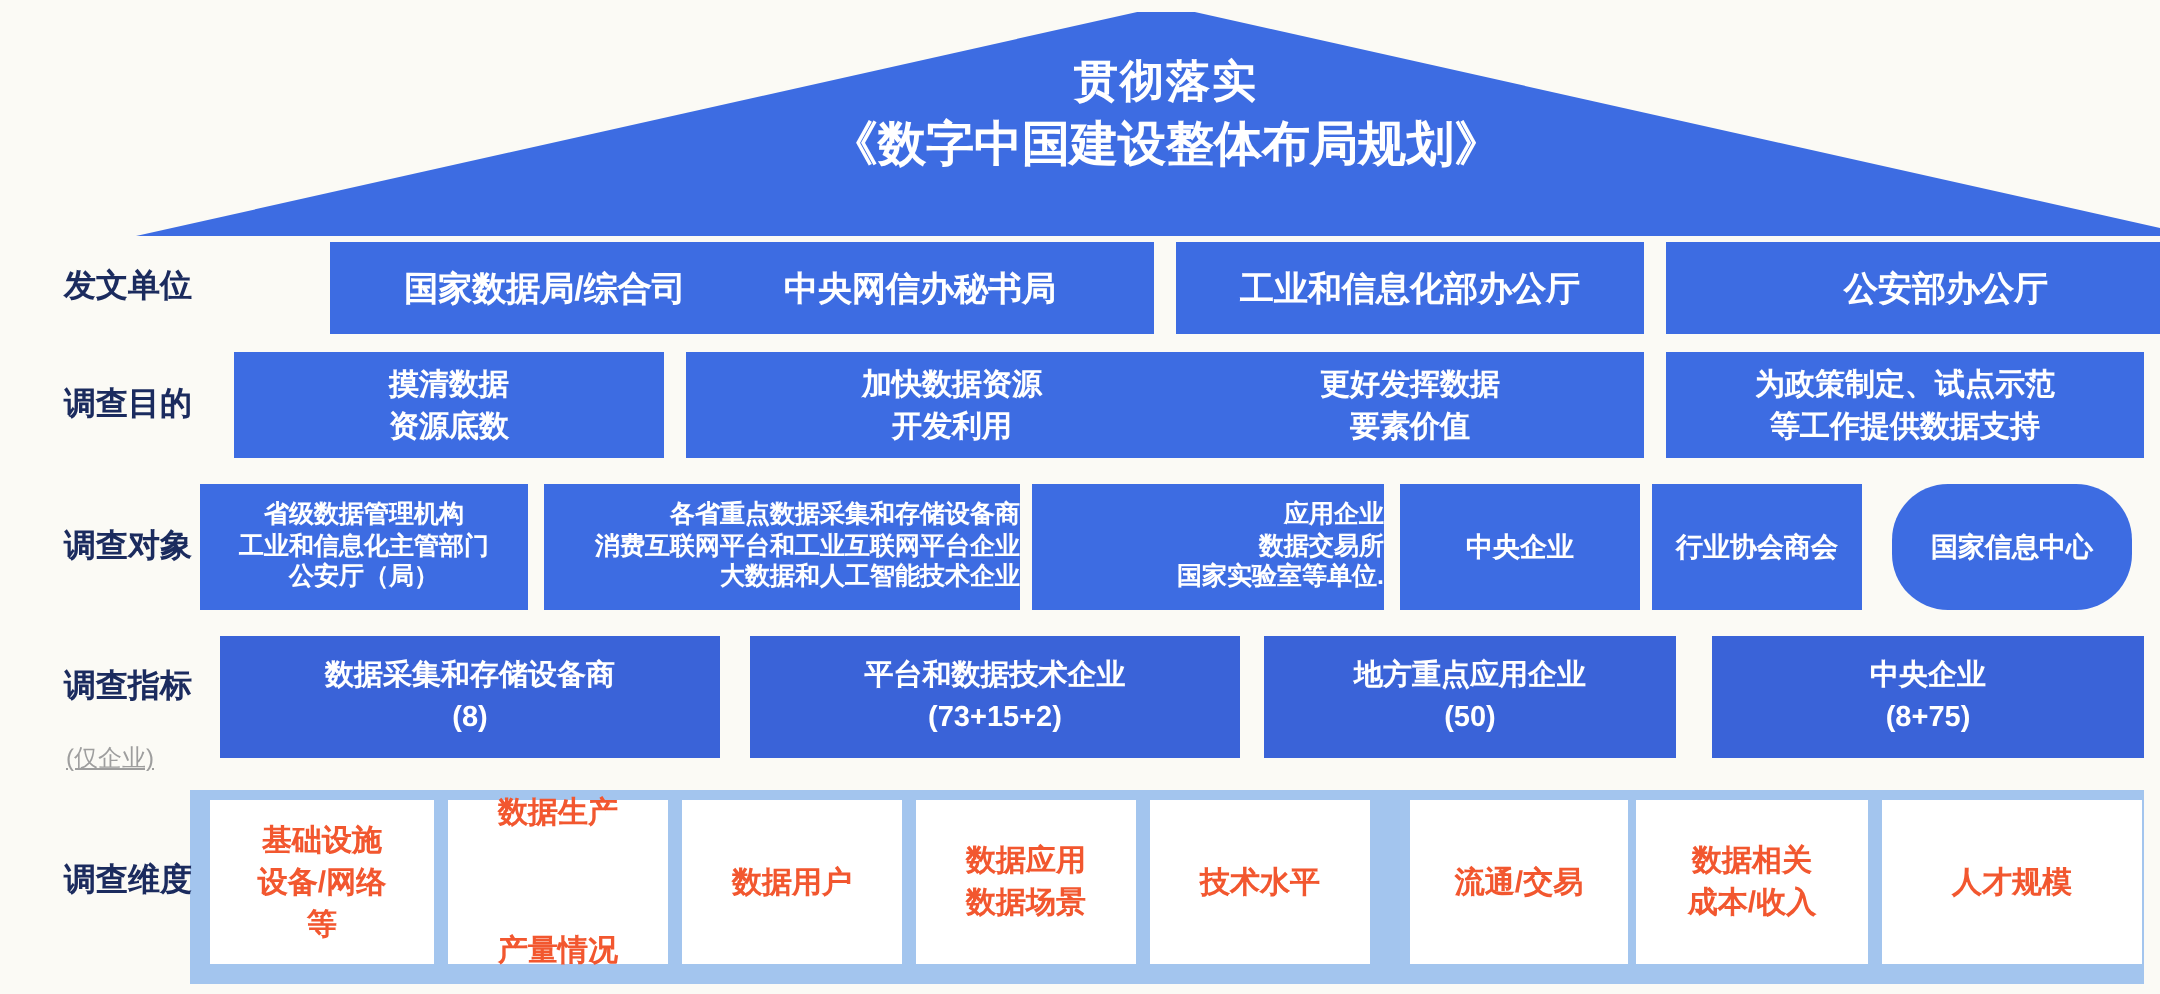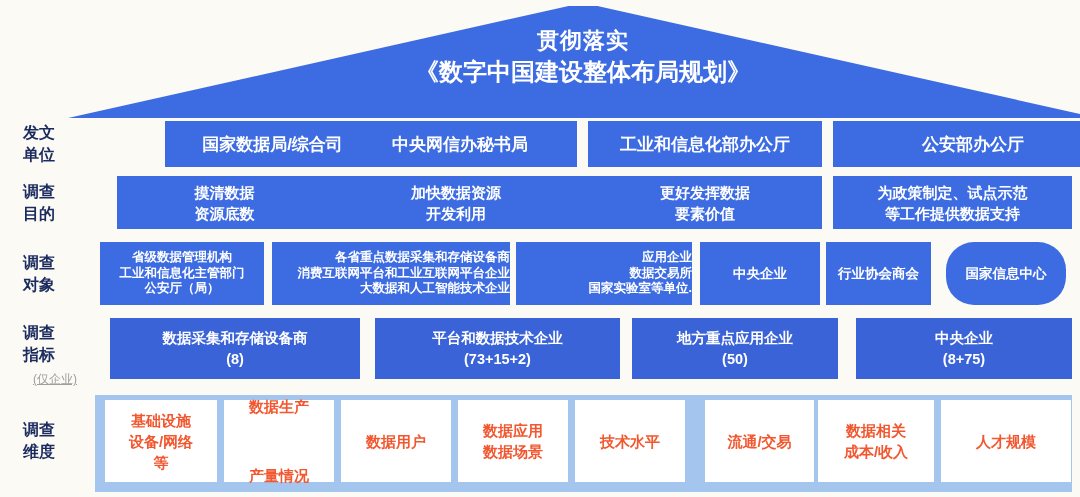--- a/index.html
+++ b/index.html
@@ -8,22 +8,22 @@
 
   
   .roof{position:absolute;left:68px;top:6px;width:1030px;height:112px;background:var(--blue);
         clip-path:polygon(48.6% 0,51.4% 0,100% 100%,0 100%);}
   .roof-t1{position:absolute;top:20px;left:0;width:100%;text-align:center;color:var(--white);
            font-size:22px;font-weight:bold;letter-spacing:1px;}
   .roof-t2{position:absolute;top:50px;left:0;width:100%;text-align:center;color:var(--white);
            font-size:24px;font-weight:bold;}
 
   
-  .rlabel{position:absolute;left:4px;width:70px;display:flex;flex-direction:column;
-          justify-content:center;align-items:center;color:var(--navy);font-weight:bold;
+  .rlabel{position:absolute;left:32px;width:70px;display:flex;flex-direction:row;
+          justify-content:flex-start;align-items:center;color:var(--navy);font-weight:bold;
           font-size:16px;line-height:22px;text-align:center;}
   .sublabel{position:absolute;left:10px;width:90px;text-align:center;color:var(--gray);
             font-size:12px;text-decoration:underline;}
 
   
   .box{position:absolute;display:flex;flex-direction:column;justify-content:center;
        align-items:center;text-align:center;background:var(--blue);color:var(--white);
        font-weight:bold;box-sizing:border-box;}
   .box .ln{width:100%;}
   .v-r1{font-size:17px;}
@@ -80,21 +80,21 @@
     <div class="box v-r1" style="left: 588px; top: 121px; width: 234px; height: 46px;">
       <div class="ln">工业和信息化部办公厅</div>
     </div>
     <div class="box v-r1" style="left: 833px; top: 121px; width: 280px; height: 46px;">
       <div class="ln">公安部办公厅</div>
     </div>
     <div class="box v-r2" style="left: 117px; top: 176px; width: 215px; height: 53px;">
       <div class="ln">摸清数据</div>
       <div class="ln">资源底数</div>
     </div>
-    <div class="box v-r2" style="left: 323px; top: 176px; width: 266px; height: 53px;">
+    <div class="box v-r2" style="left: 343px; top: 176px; width: 266px; height: 53px;">
       <div class="ln">加快数据资源</div>
       <div class="ln">开发利用</div>
     </div>
     <div class="box v-r2" style="left: 588px; top: 176px; width: 234px; height: 53px;">
       <div class="ln">更好发挥数据</div>
       <div class="ln">要素价值</div>
     </div>
     <div class="box v-r2" style="left: 833px; top: 176px; width: 239px; height: 53px;">
       <div class="ln">为政策制定、试点示范</div>
       <div class="ln">等工作提供数据支持</div>

